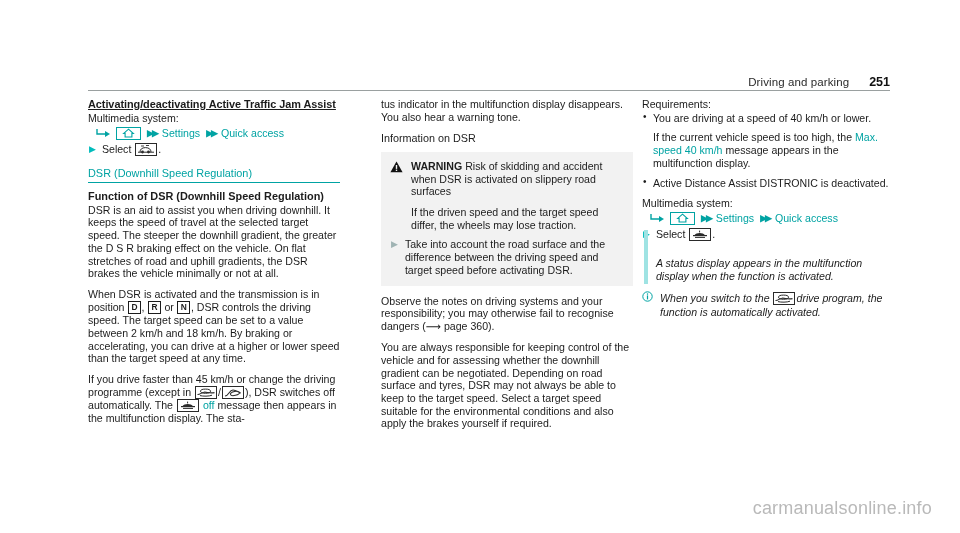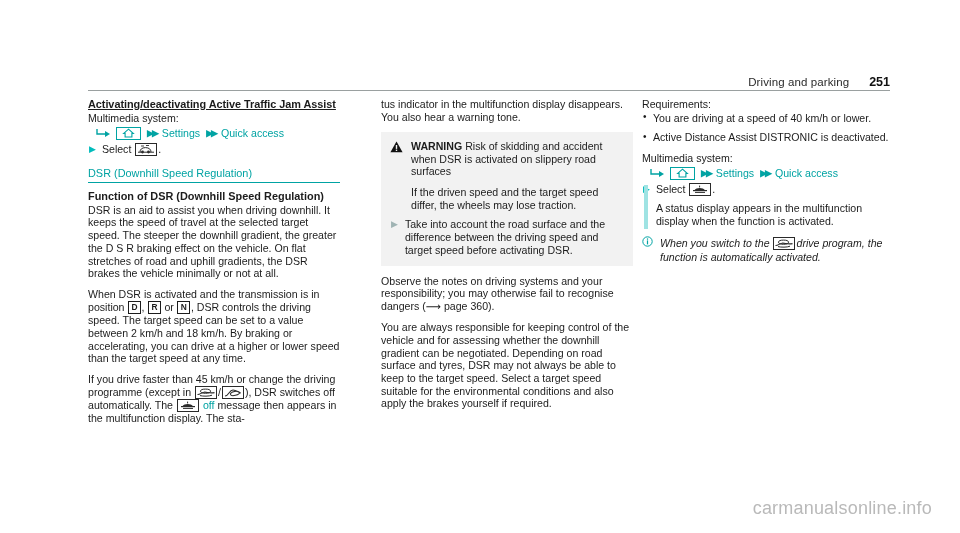--- a/index.html
+++ b/index.html
@@ -326,20 +326,21 @@
         </span>
         <span class="teal">off</span>
         <span>message then appears in the multifunction display. The sta-</span></p>
 
     </div>
 
     <div class="col col-2">
 
       <p>tus indicator in the multifunction display disappears. You also hear a warning tone.</p>
 
+      <h3 class="plain-title">Information on DSR</h3>
 
       <div class="warnbox">
         <div class="warn-row">
           <span class="warn-ico">
             <svg width="13" height="12" viewBox="0 0 13 12">
               <path d="M6.5,0.6 L12.6,11.2 L0.4,11.2 Z" fill="#111"></path>
               <rect x="5.8" y="4" width="1.4" height="3.9" fill="#f2f2f2"></rect>
               <rect x="5.8" y="8.6" width="1.4" height="1.4" fill="#f2f2f2"></rect>
             </svg>
           </span>
@@ -359,20 +360,23 @@
     </div>
 
     <div class="col col-3">
 
 
       <div style="margin-bottom:1px;">Requirements:</div>
 
       <ul class="bul">
         <li>You are driving at a speed of 40 km/h or lower.</li>
       </ul>
+      <div class="sub-para"><span>If the current vehicle speed is too high, the</span>
+        <span class="teal">Max. speed 40 km/h</span>
+        <span>message appears in the multifunction display.</span></div>
 
       <ul class="bul" style="margin-top:7px;margin-bottom:8px;">
         <li>Active Distance Assist DISTRONIC is deactivated.</li>
       </ul>
 
       <div style="margin-bottom:1px;">Multimedia system:</div>
 
       <div class="menu-path">
         <span class="arrow-hook">
           <svg width="16" height="10" viewBox="0 0 16 10">
@@ -397,21 +401,21 @@
         <span class="step-body">
           <span>Select</span>
           <span class="pic pic-w22">
             <svg width="20" height="11" viewBox="0 0 20 11">
               <path d="M4.5,6.2 C6,3.4 13,3.2 15,6.2 Z" fill="#2a2a2a"></path>
               <path d="M3,6.6 L17,6.6" stroke="#2a2a2a" stroke-width="1.2"></path>
               <path d="M5,8.4 L15,8.4" stroke="#2a2a2a" stroke-width="1"></path>
               <path d="M9.6,1.6 L9.6,3.4" stroke="#2a2a2a" stroke-width="1"></path>
             </svg>
           </span><span>.</span>
-          <div style="margin-top:6px;">A status display appears in the multifunction display when the function is activated.</div>
+          <div style="margin-top:16px;font-style:italic;">A status display appears in the multifunction display when the function is activated.</div>
         </span>
       </div>
 
       <div class="note">
         <span class="note-ico">
           <svg width="11" height="11" viewBox="0 0 11 11">
             <circle cx="5.5" cy="5.5" r="4.7" fill="none" stroke="#00a3a3" stroke-width="1"></circle>
             <rect x="4.9" y="4.4" width="1.2" height="4" fill="#00a3a3"></rect>
             <rect x="4.9" y="2.4" width="1.2" height="1.3" fill="#00a3a3"></rect>
           </svg>

